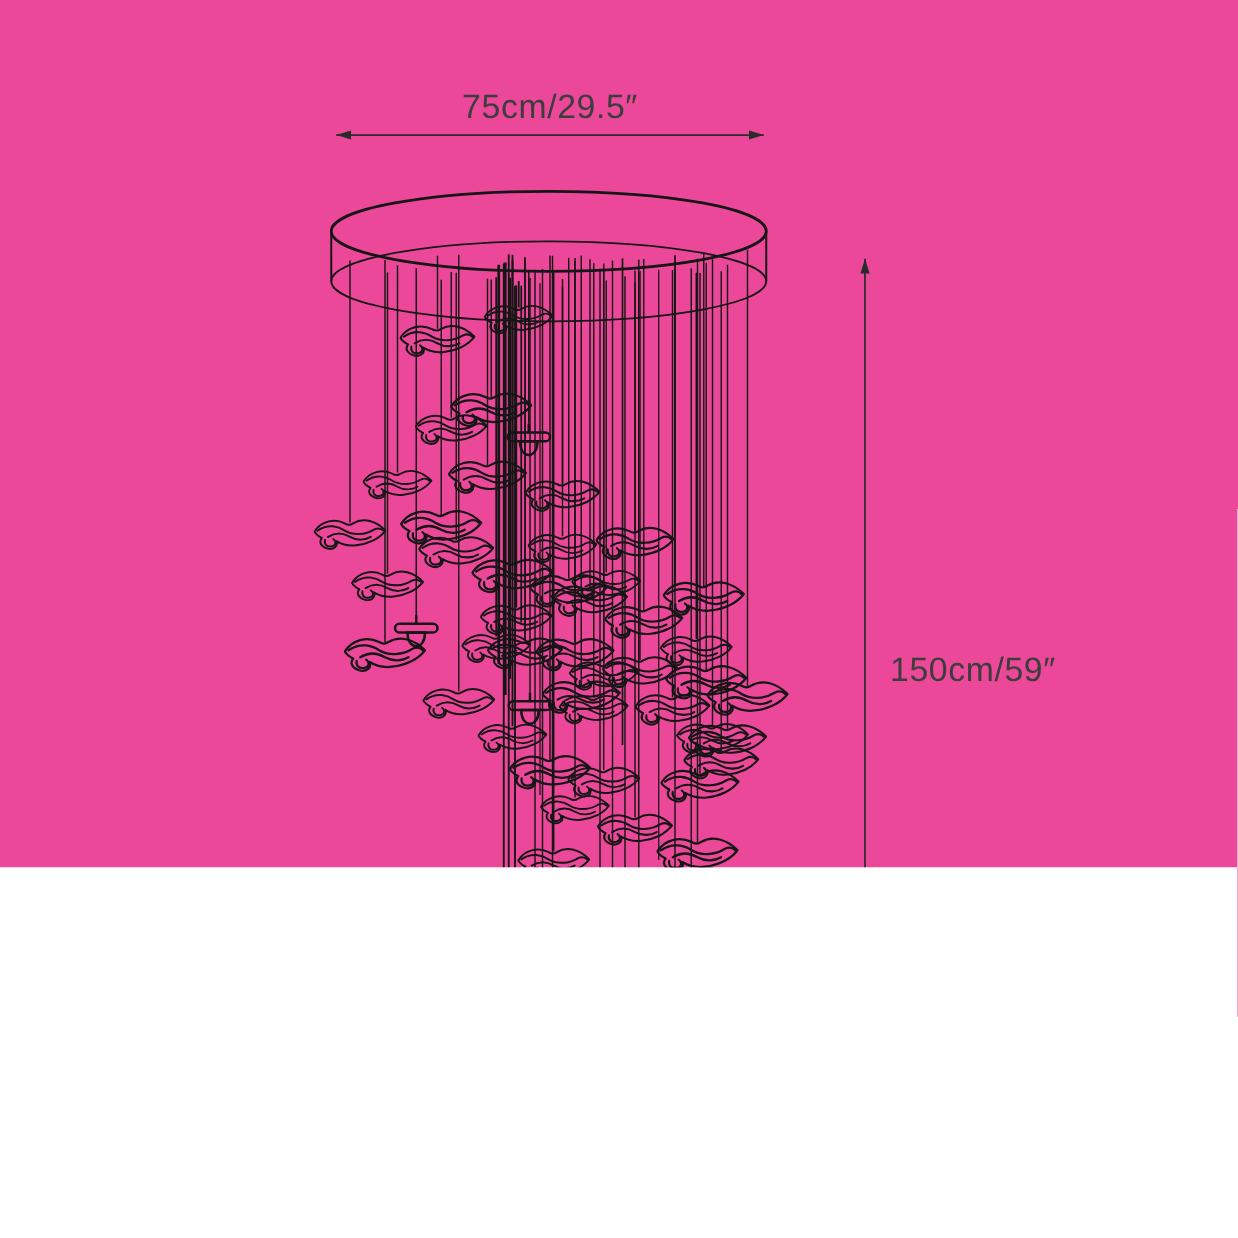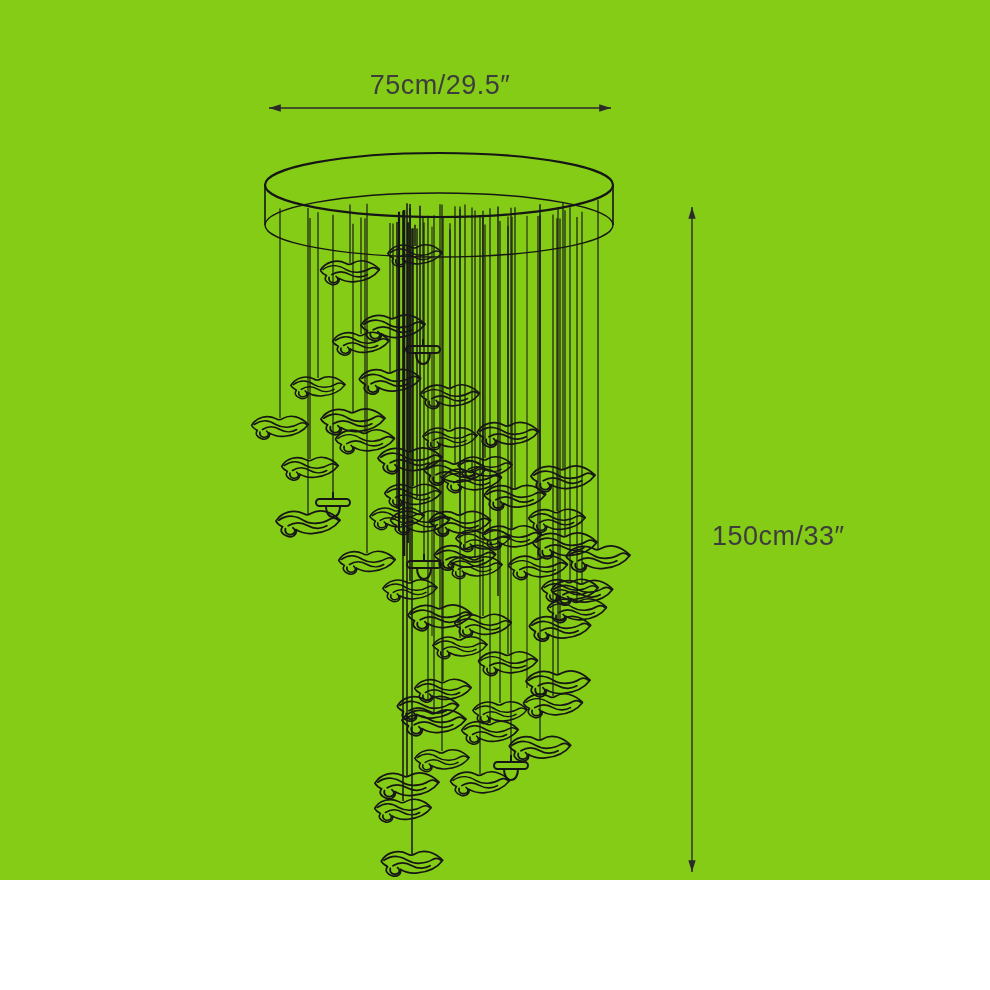--- a/index.html
+++ b/index.html
@@ -3,22 +3,22 @@
 <meta charset="utf-8">
 <style>
   html, body {
     margin: 0;
     padding: 0;
     background: #ffffff;
   }
   .stage {
     position: relative;
     width: 990px;
-    height: 880px;
-    background: #84cc16;
+    height: 694px;
+    background: #ec4899;
     overflow: hidden;
     font-family: "Liberation Sans", sans-serif;
   }
   svg.drawing {
     position: absolute;
     left: 0;
     top: 0;
   }
   .dim-label {
     position: absolute;
@@ -206,14 +206,14 @@
         <use href="#leaf-sym" x="380.25" y="848.4857142857143" width="63.5" height="29.02857142857143"></use>
         <use href="#finial-sym" x="403" y="339" width="40" height="28"></use>
         <use href="#finial-sym" x="313" y="492" width="40" height="28"></use>
         <use href="#finial-sym" x="404" y="554" width="40" height="28"></use>
         <use href="#finial-sym" x="491" y="755" width="40" height="28"></use>
       </g>
   </svg>
 
   <div class="dim-label width">75cm/29.5″</div>
 
-  <div class="dim-label height">150cm/33″</div>
+  <div class="dim-label height">150cm/59″</div>
 </div>
 
 </body></html>

